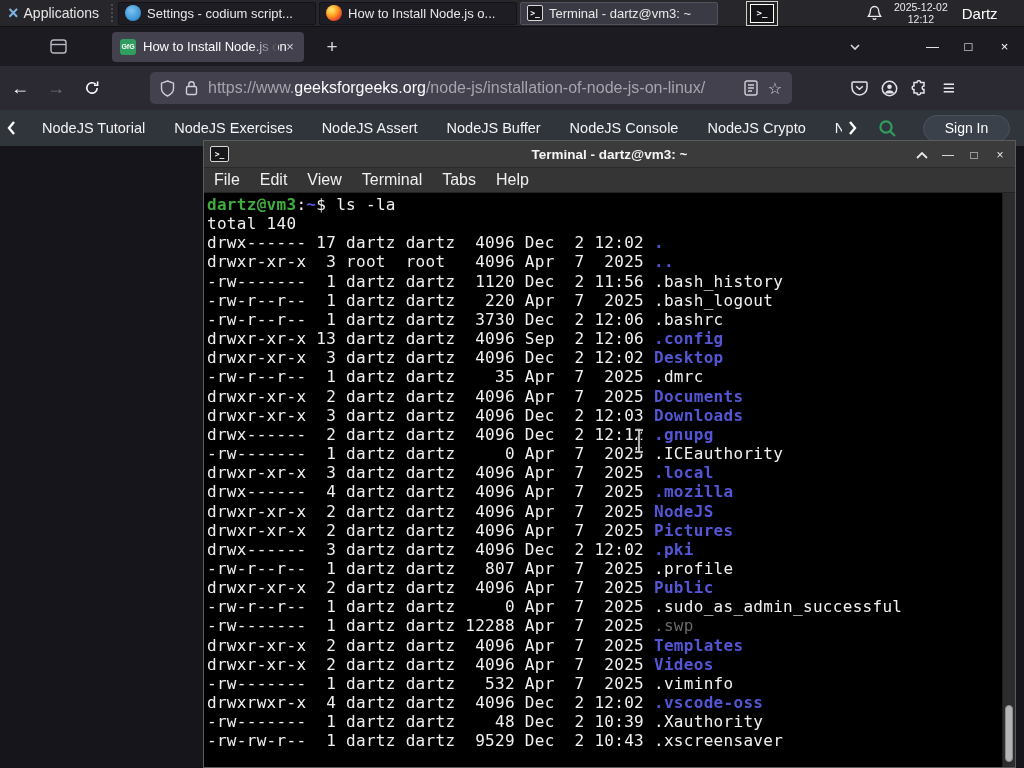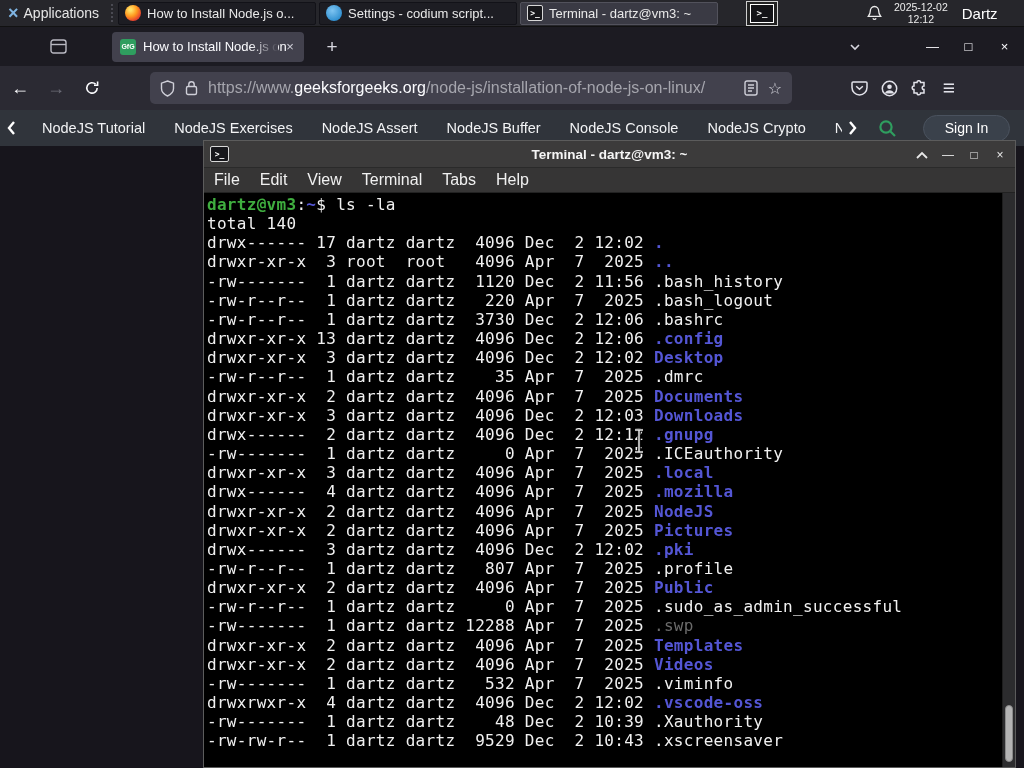--- a/index.html
+++ b/index.html
@@ -120,26 +120,26 @@
 <div class="screen">
 
   <div class="panel">
     <div class="app-btn">
       <span class="xfce-logo">×</span>
       <span>Applications</span>
     </div>
     <div class="panel-sep"></div>
     <div class="taskbar">
         <div class="task-btn">
+          <span class="task-icon vscodium"></span>
+          <span class="task-label">Settings - codium script...</span>
+        </div>
+        <div class="task-btn">
           <span class="task-icon firefox"></span>
           <span class="task-label">How to Install Node.js o...</span>
-        </div>
-        <div class="task-btn">
-          <span class="task-icon vscodium"></span>
-          <span class="task-label">Settings - codium script...</span>
         </div>
         <div class="task-btn active">
           <span class="task-icon terminal">&gt;_</span>
           <span class="task-label">Terminal - dartz@vm3: ~</span>
         </div>
       </div>
     <div class="tray-terminal">
       <span class="tray-inner">&gt;_</span>
     </div>
     <div class="bell">
@@ -290,21 +290,21 @@
       </div>
     <div class="tbody">
       <div class="tout">
           <div class="tline"><span class="seg-user">dartz@vm3</span><span>:</span><span class="seg-path">~</span><span>$ </span><span>ls -la</span></div>
           <div class="tline">total 140</div>
           <div class="tline"><span>drwx------ 17 dartz dartz  4096 Dec  2 12:02 </span><span class="fname dir">.</span></div>
           <div class="tline"><span>drwxr-xr-x  3 root  root   4096 Apr  7  2025 </span><span class="fname dir">..</span></div>
           <div class="tline"><span>-rw-------  1 dartz dartz  1120 Dec  2 11:56 </span><span class="fname file">.bash_history</span></div>
           <div class="tline"><span>-rw-r--r--  1 dartz dartz   220 Apr  7  2025 </span><span class="fname file">.bash_logout</span></div>
           <div class="tline"><span>-rw-r--r--  1 dartz dartz  3730 Dec  2 12:06 </span><span class="fname file">.bashrc</span></div>
-          <div class="tline"><span>drwxr-xr-x 13 dartz dartz  4096 Dec  2 12:06 </span><span class="fname dir">.config</span></div>
+          <div class="tline"><span>drwxr-xr-x 13 dartz dartz  4096 Sep  2 12:06 </span><span class="fname dir">.config</span></div>
           <div class="tline"><span>drwxr-xr-x  3 dartz dartz  4096 Dec  2 12:02 </span><span class="fname dir">Desktop</span></div>
           <div class="tline"><span>-rw-r--r--  1 dartz dartz    35 Apr  7  2025 </span><span class="fname file">.dmrc</span></div>
           <div class="tline"><span>drwxr-xr-x  2 dartz dartz  4096 Apr  7  2025 </span><span class="fname dir">Documents</span></div>
           <div class="tline"><span>drwxr-xr-x  3 dartz dartz  4096 Dec  2 12:03 </span><span class="fname dir">Downloads</span></div>
           <div class="tline"><span>drwx------  2 dartz dartz  4096 Dec  2 12:12 </span><span class="fname dir">.gnupg</span></div>
           <div class="tline"><span>-rw-------  1 dartz dartz     0 Apr  7  2025 </span><span class="fname file">.ICEauthority</span></div>
           <div class="tline"><span>drwxr-xr-x  3 dartz dartz  4096 Apr  7  2025 </span><span class="fname dir">.local</span></div>
           <div class="tline"><span>drwx------  4 dartz dartz  4096 Apr  7  2025 </span><span class="fname dir">.mozilla</span></div>
           <div class="tline"><span>drwxr-xr-x  2 dartz dartz  4096 Apr  7  2025 </span><span class="fname dir">NodeJS</span></div>
           <div class="tline"><span>drwxr-xr-x  2 dartz dartz  4096 Apr  7  2025 </span><span class="fname dir">Pictures</span></div>

